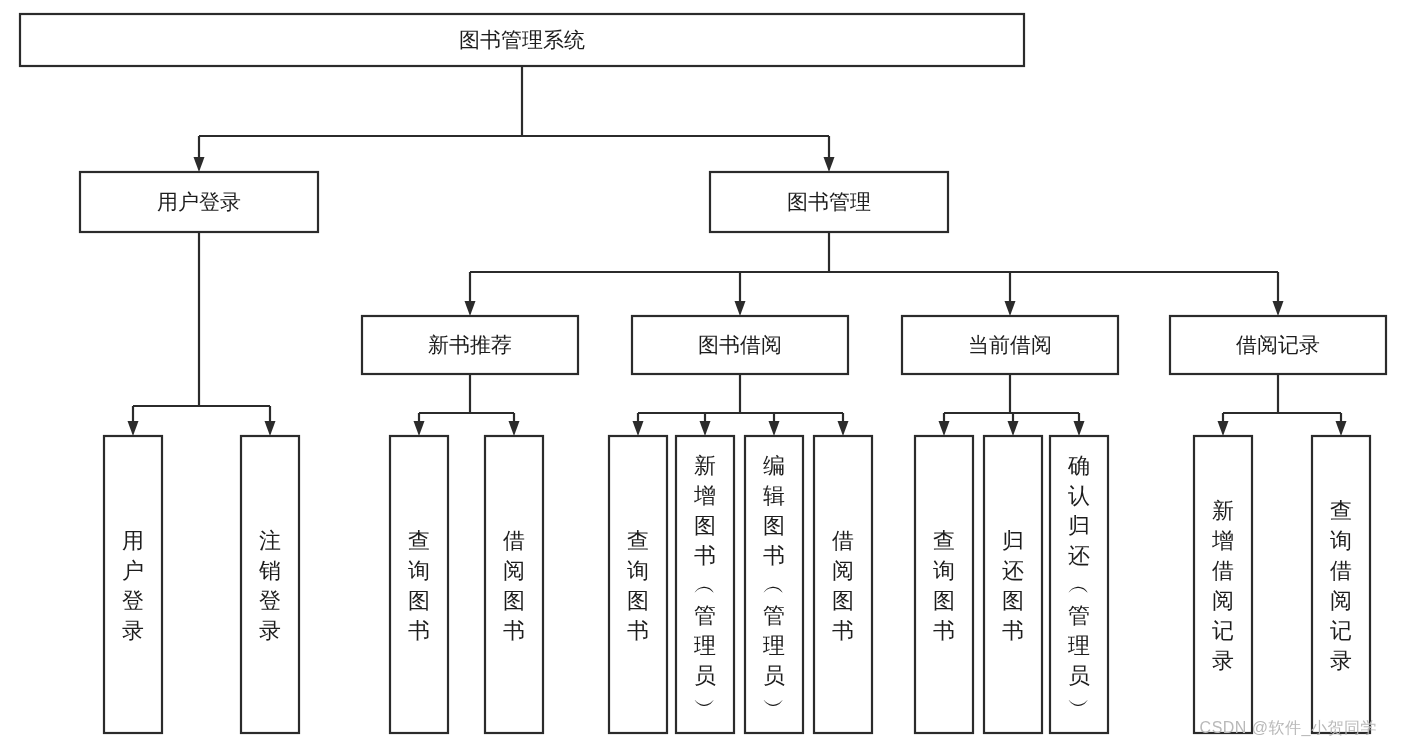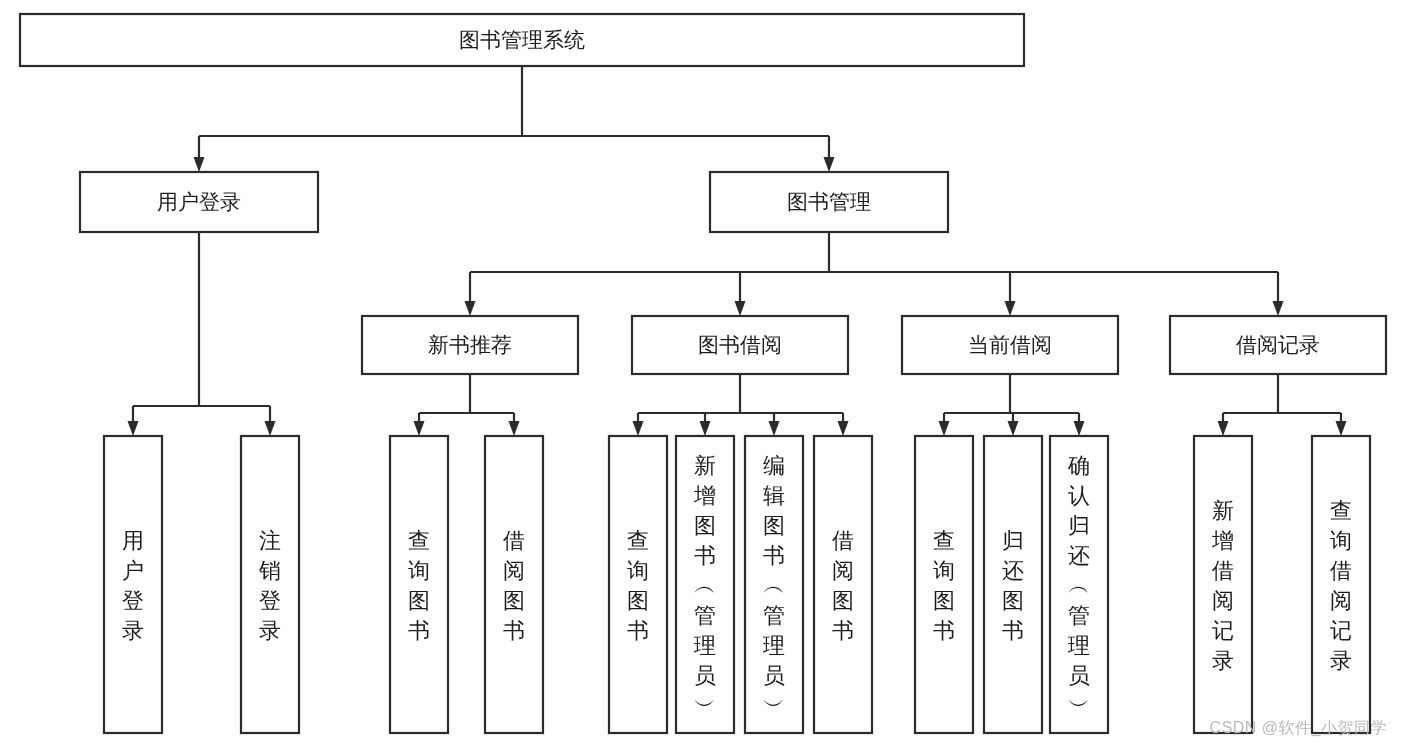--- a/index.html
+++ b/index.html
@@ -49,21 +49,21 @@
     dominant-baseline: middle;
   }
   .node-label-v {
     font-family: "Liberation Sans", "DejaVu Sans", sans-serif;
     font-size: 22px;
     fill: #1d1d1d;
     text-anchor: middle;
   }
   .watermark {
     position: absolute;
-    right: 18px;
+    right: 28px;
     bottom: 8px;
     font-family: "Liberation Sans", "DejaVu Sans", sans-serif;
     font-size: 16px;
     color: #b9b9b9;
     letter-spacing: 0.5px;
     white-space: nowrap;
     user-select: none;
     margin-top: 40px;
   }
 </style>

